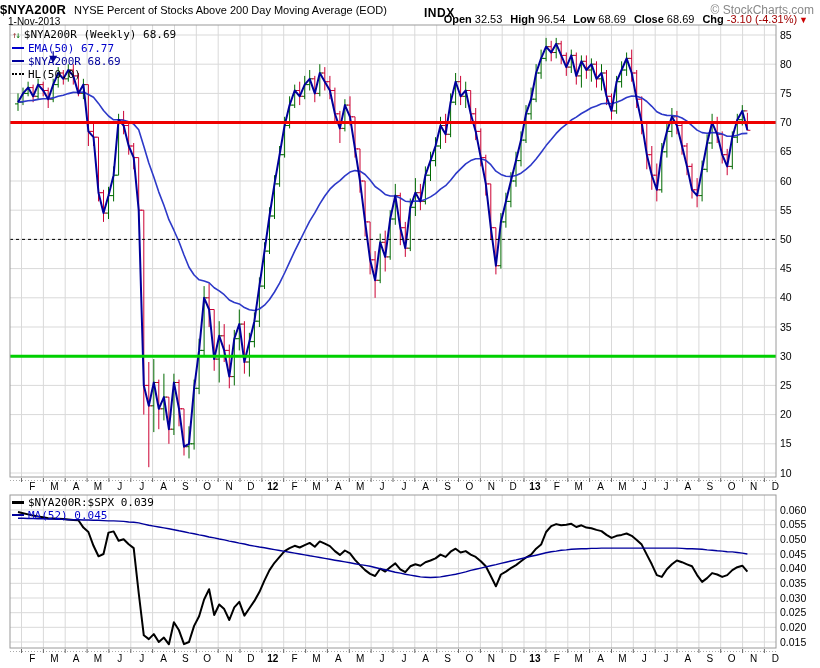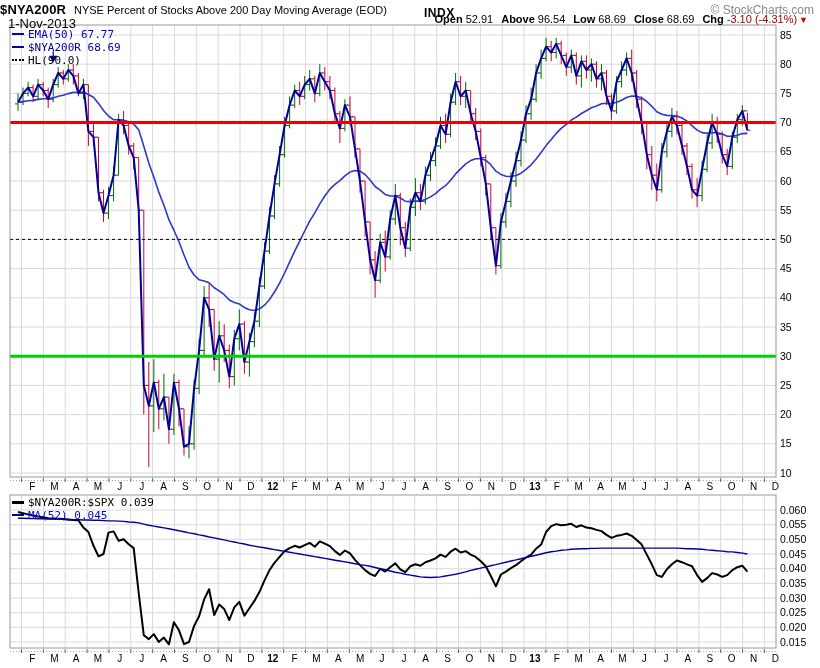--- a/index.html
+++ b/index.html
@@ -3,21 +3,21 @@
 <meta charset="utf-8">
 <style>
   html,body{margin:0;padding:0;background:#fff;}
   #app{position:relative;width:820px;height:668px;background:#fff;overflow:hidden;
        font-family:"Liberation Sans",sans-serif;color:#000;}
   #chart-svg{position:absolute;left:0;top:0;}
   .hdr-sym{position:absolute;left:0;top:2px;font-size:13px;font-weight:bold;letter-spacing:.2px;}
   .hdr-title{position:absolute;left:74px;top:4px;font-size:11px;}
   .hdr-exch{position:absolute;left:424px;top:6px;font-size:12px;letter-spacing:.5px;font-weight:bold;}
   .hdr-copy{position:absolute;right:6px;top:3px;font-size:12px;color:#888;}
-  .hdr-date{position:absolute;left:8px;top:16px;font-size:13px;}
+  .hdr-date{position:absolute;left:8px;top:16px;font-size:10px;}
   .quote{position:absolute;right:12px;top:13px;font-size:11px;white-space:nowrap;}
   .quote .qlab{font-weight:bold;margin-left:8px;}
   .quote .qval{margin-left:3px;}
   .quote .chg{color:#a00000;text-align:center;}
   .quote .tri{color:#cc0000;font-size:9px;margin-left:2px;}
   .legend{position:absolute;font-family:"DejaVu Sans Mono",monospace;font-size:11px;
           line-height:13px;white-space:nowrap;}
   .lg-main{left:12px;top:28px;}
   .lg-lower{left:12px;top:496px;}
   .sw{display:inline-block;width:12px;height:0;border-top:2px solid #000;
@@ -150,32 +150,35 @@
       <path d="M53.21,51.28L53.21,57.28M50.21,56.28L56.21,56.28L53.21,61.28Z" stroke="#00009b" fill="#00009b" stroke-width="1.2"></path>
     </svg>
 
   <div class="hdr-sym">$NYA200R</div>
   <div class="hdr-title">NYSE Percent of Stocks Above 200 Day Moving Average (EOD)</div>
   <div class="hdr-exch">INDX</div>
   <div class="hdr-copy">© StockCharts.com</div>
   <div class="hdr-date">1-Nov-2013</div>
 
   <div class="quote">
-    <span class="qlab" style="margin-left:0">Open</span><span class="qval">52.91</span><span class="qlab">Above</span><span class="qval">96.54</span><span class="qlab">Low</span><span class="qval">68.69</span><span class="qlab">Close</span><span class="qval">68.69</span><span class="qlab">Chg</span><span class="qval chg">-3.10 (-4.31%)</span><span class="tri">▼</span>
+    <span class="qlab" style="margin-left:0">Open</span><span class="qval">32.53</span><span class="qlab">High</span><span class="qval">96.54</span><span class="qlab">Low</span><span class="qval">68.69</span><span class="qlab">Close</span><span class="qval">68.69</span><span class="qlab">Chg</span><span class="qval chg">-3.10 (-4.31%)</span><span class="tri">▼</span>
   </div>
 
   <div class="legend lg-main">
+    <div>
+      <span class="arrow-up">↑</span><span class="arrow-dn">↓</span><span>$NYA200R (Weekly) 68.69</span>
+    </div>
     <div class="t-blue">
       <span class="sw blue"></span><span>EMA(50) 67.77</span>
     </div>
     <div class="t-navy">
       <span class="sw navy"></span><span>$NYA200R  68.69</span>
     </div>
     <div>
-      <span class="sw dot"></span><span>HL(90.0)</span>
+      <span class="sw dot"></span><span>HL(50.0)</span>
     </div>
   </div>
 
   <div class="legend lg-lower">
     <div>
       <span class="sw thick"></span><span>$NYA200R:$SPX  0.039</span>
     </div>
     <div class="t-blue">
       <span class="sw navy"></span><span>MA(52) 0.045</span>
     </div>

